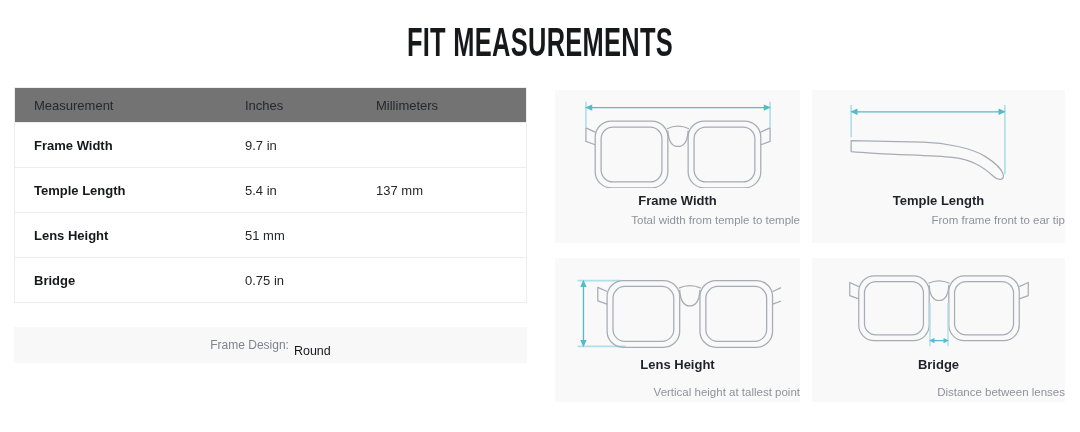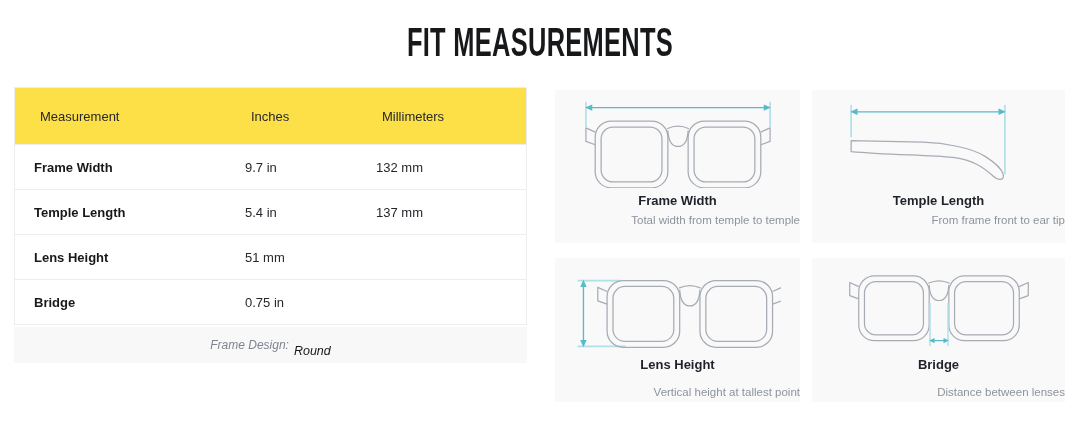--- a/index.html
+++ b/index.html
@@ -27,28 +27,28 @@
   }
   
   .tablewrap {
     position: absolute;
     left: 14px;
     top: 87px;
     width: 513px;
     font-size: 13px;
   }
   .thead {
-    height: 58px;
-    background: #fde047;
+    height: 36px;
+    background: #737373;
     border: 1px solid #ededf0;
     box-sizing: border-box;
     display: grid;
     grid-template-columns: 211px 131px auto;
     align-items: center;
-    padding-left: 25px;
+    padding-left: 19px;
     font-weight: 500;
     color: #26282c;
   }
   .tr {
     height: 45px;
     border: 1px solid #ededf0;
     border-top: none;
     box-sizing: border-box;
     background: #ffffff;
     display: grid;
@@ -63,21 +63,20 @@
     left: 14px;
     top: 327px;
     width: 513px;
     height: 36px;
     background: #f8f8f9;
     display: flex;
     align-items: center;
     justify-content: center;
     gap: 5px;
     font-size: 12px;
-    font-style: italic;
   }
   .fd-label { color: #7e848e; }
   .fd-value { color: #17181a; font-size: 12.5px; margin-top: 12px; }
   
   .cards {
     position: absolute;
     left: 555px;
     top: 90px;
     width: 510px;
     display: grid;
@@ -114,21 +113,20 @@
 
   <div class="tablewrap">
     <div class="thead">
       <div>Measurement</div>
       <div>Inches</div>
       <div>Millimeters</div>
     </div>
     <div class="tr">
       <div class="td-label">Frame Width</div>
       <div class="td-val">9.7 in</div>
-      <div class="td-val">132 mm</div>
     </div>
     <div class="tr">
       <div class="td-label">Temple Length</div>
       <div class="td-val">5.4 in</div>
       <div class="td-val">137 mm</div>
     </div>
     <div class="tr">
       <div class="td-label">Lens Height</div>
       <div class="td-val">51 mm</div>
     </div>

